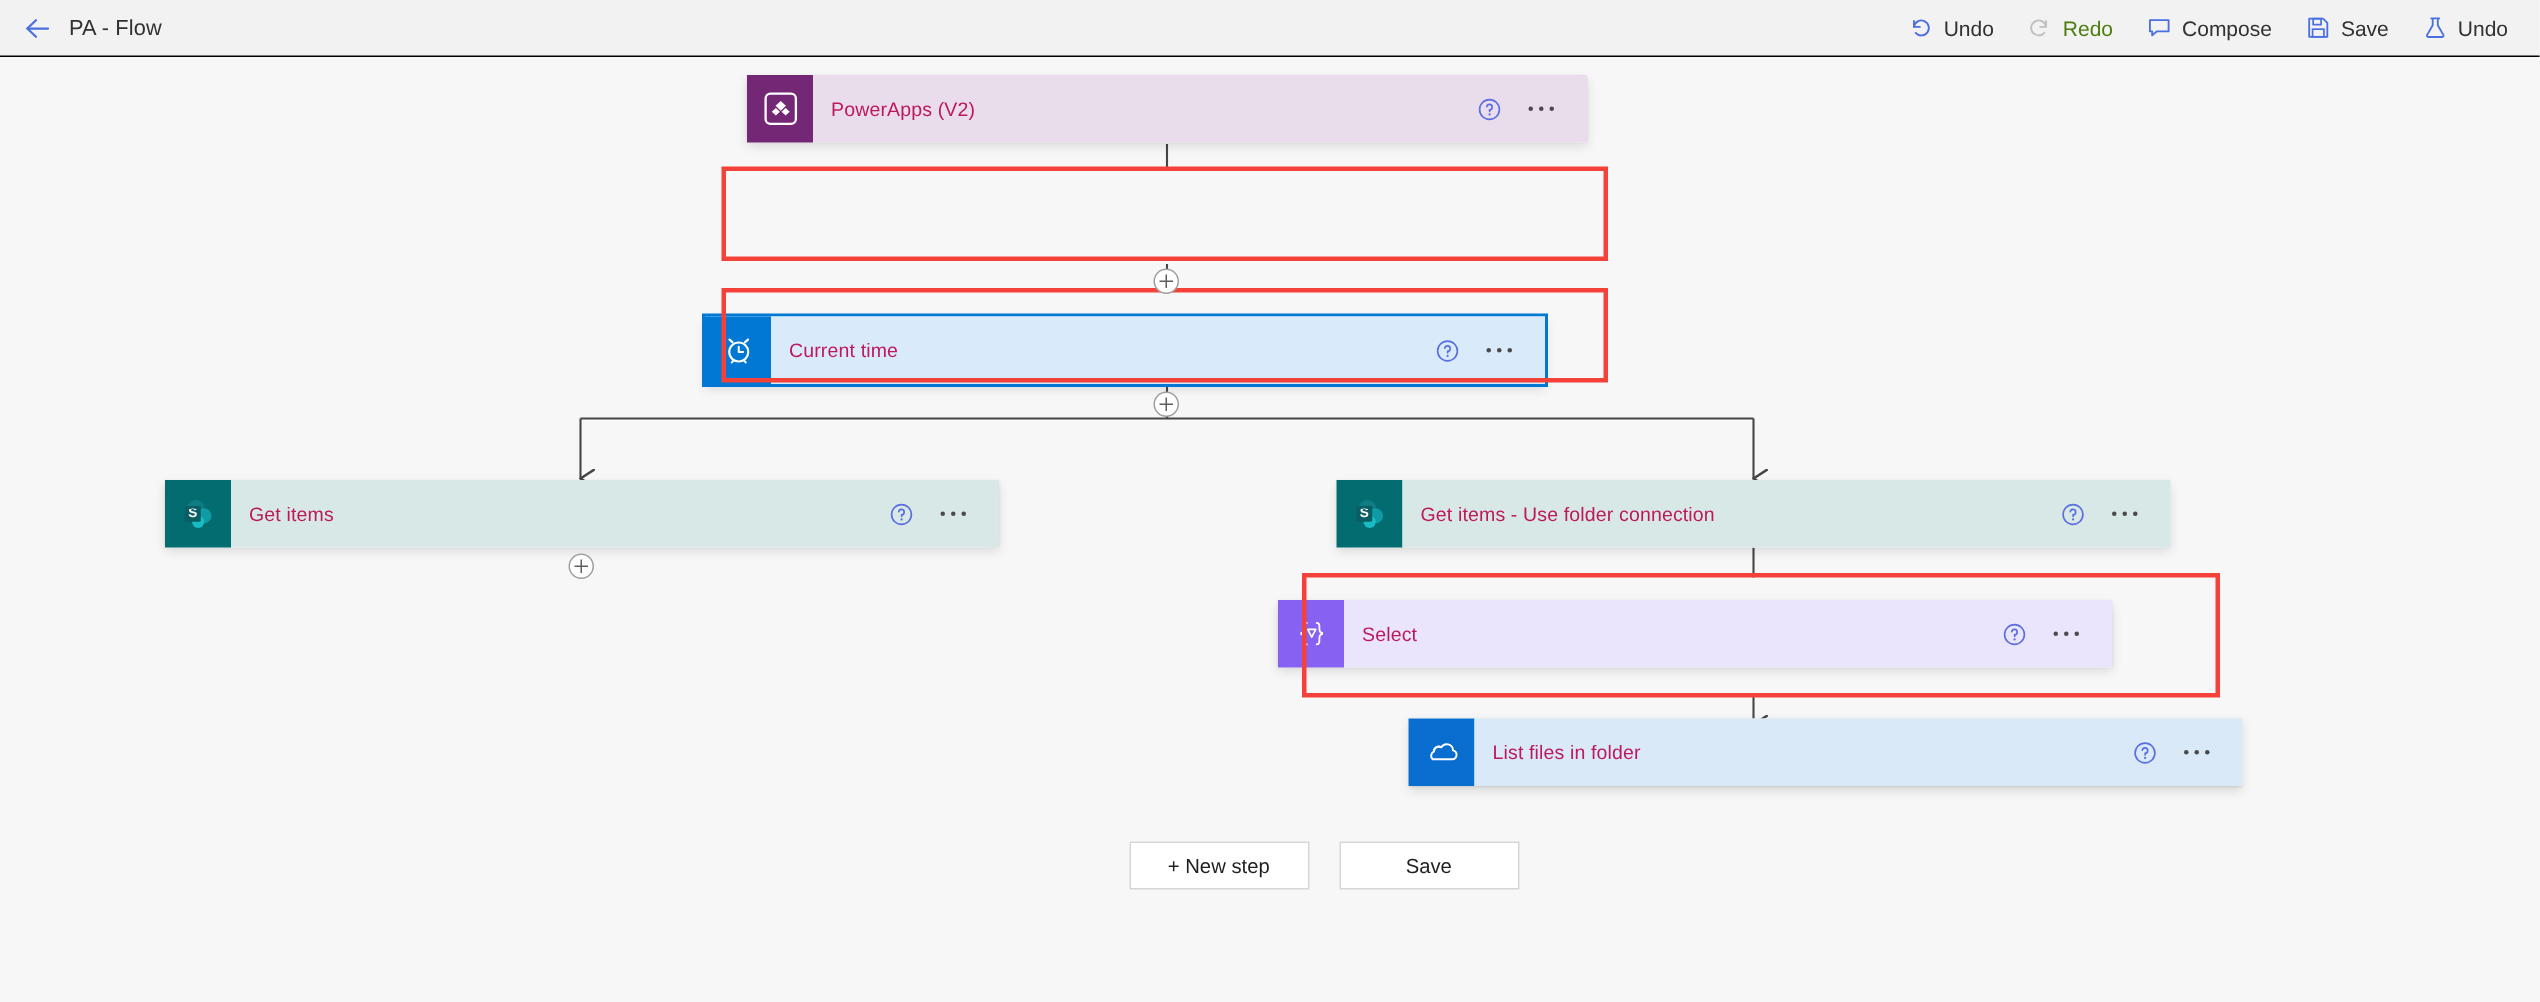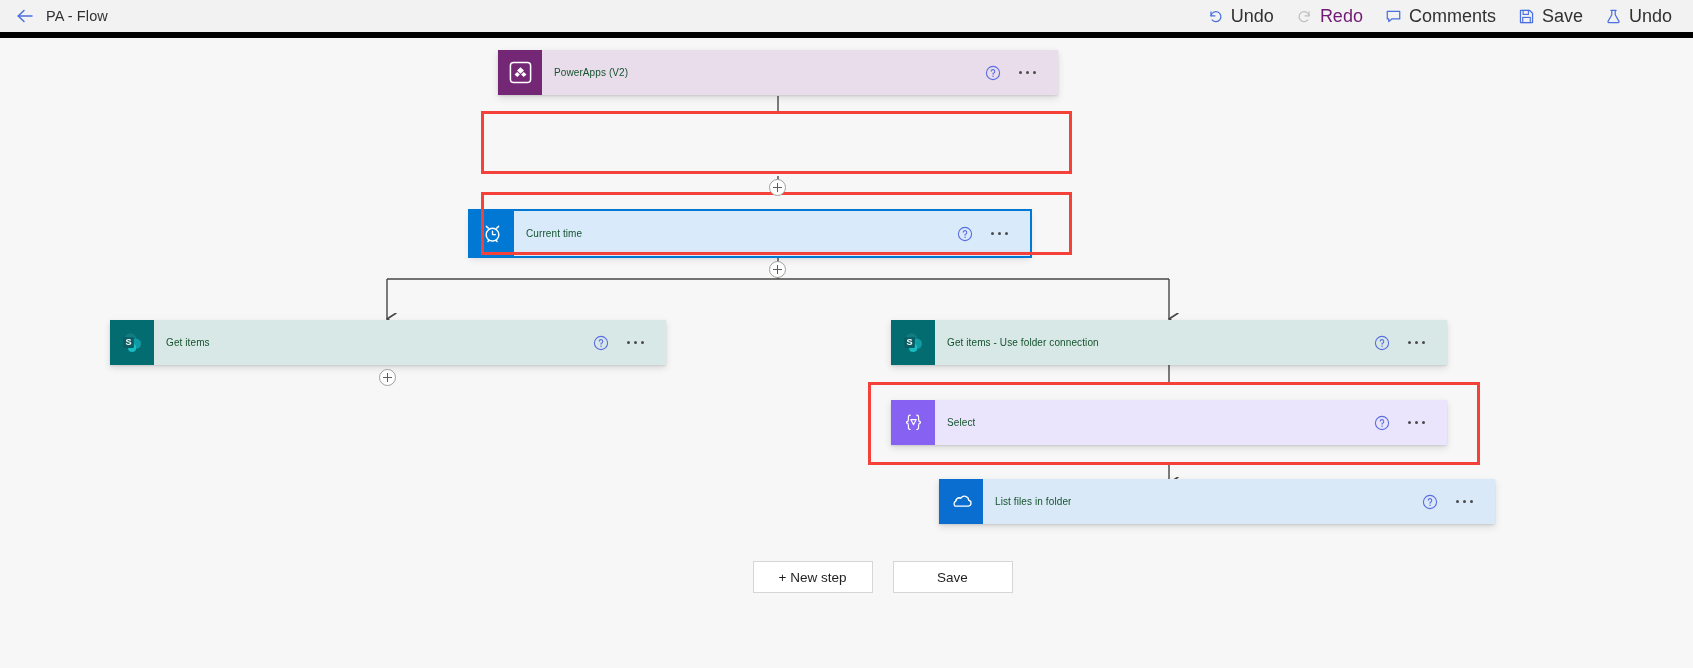--- a/index.html
+++ b/index.html
@@ -8,44 +8,44 @@
     font-family: "Liberation Sans", sans-serif;
     background: #f7f7f7;
     overflow: hidden;
   }
 
   
   .header {
     position: absolute; top: 0; left: 0;
     width: 1693px; height: 38px;
     background: #f2f2f2;
-    border-bottom: 6px solid #000000;
+    border-bottom: 1px solid #000000;
     display: flex; align-items: center;
   }
   .back-btn {
     width: 34px; height: 34px; margin-left: 8px;
     display: flex; align-items: center; justify-content: center;
     cursor: pointer;
   }
   .back-btn svg { display: block; }
   .flow-title {
     margin-left: 4px;
     font-size: 14.5px; color: #323130; letter-spacing: .1px;
   }
   .toolbar {
     margin-left: auto; margin-right: 10px;
     display: flex; align-items: center; height: 38px;
   }
   .tb-item {
     display: flex; align-items: center; gap: 7px;
     height: 20px; padding: 0 11px;
-    font-size: 18px; color: #323130;
+    font-size: 14px; color: #323130;
     cursor: pointer; white-space: nowrap;
   }
-  .tb-item.disabled { color: #701a75; cursor: default; }
+  .tb-item.disabled { color: #4d7c0f; cursor: default; }
   .tb-ico { width: 17px; height: 17px; display: block; flex: 0 0 17px; }
 
   
   .canvas { position: absolute; top: 38px; left: 0; width: 1693px; height: 630px; }
 
   
   .card {
     position: absolute;
     height: 45px;
     display: flex; align-items: stretch;
@@ -56,21 +56,21 @@
   .card-ico {
     width: 44px; flex: 0 0 44px;
     display: flex; align-items: center; justify-content: center;
   }
   .card-body {
     flex: 1 1 auto;
     display: flex; align-items: center;
     padding-left: 12px; padding-right: 8px;
   }
   .card-title {
-    font-size: 10px; color: #14532d; letter-spacing: .1px;
+    font-size: 13px; color: #be185d; letter-spacing: .1px;
     white-space: nowrap; overflow: hidden; text-overflow: ellipsis;
   }
   .card-actions {
     margin-left: auto;
     display: flex; align-items: center; gap: 16px;
     padding-right: 12px;
   }
   .help-ico { width: 16px; height: 16px; display: block; cursor: pointer; }
   .ellipsis {
     display: flex; align-items: center; gap: 3.5px;
@@ -178,21 +178,21 @@
       </span>
       <span>Redo</span>
     </div>
 
     <div class="tb-item">
       <span class="tb-ico">
         <svg width="17" height="17" viewBox="0 0 18 18">
           <path d="M2.4 3.6 H15.6 V11.6 H7.2 L4 14.4 V11.6 H2.4 Z" fill="none" stroke="#4a6fe0" stroke-width="1.3" stroke-linejoin="round"></path>
         </svg>
       </span>
-      <span>Comments</span>
+      <span>Compose</span>
     </div>
 
     <div class="tb-item">
       <span class="tb-ico">
         <svg width="17" height="17" viewBox="0 0 18 18">
           <path d="M2.6 2.6 H12.4 L15.4 5.6 V15.4 H2.6 Z" fill="none" stroke="#4a6fe0" stroke-width="1.3" stroke-linejoin="round"></path>
           <rect x="5.4" y="2.6" width="5.6" height="4.2" fill="none" stroke="#4a6fe0" stroke-width="1.2"></rect>
           <rect x="5" y="10" width="8" height="5.4" fill="none" stroke="#4a6fe0" stroke-width="1.2"></rect>
         </svg>
       </span>
@@ -348,21 +348,21 @@
         </span>
         <span class="ellipsis">
             <i></i>
             <i></i>
             <i></i>
           </span>
       </span>
     </div>
   </div>
 
-  <div class="card v-compose" style="left:891px;top:362px;width:556px;">
+  <div class="card v-compose" style="left:852px;top:362px;width:556px;">
     <div class="card-ico">
       <svg width="25" height="25" viewBox="0 0 26 26">
         <path d="M9.6 5.4c-1.7 0-1.9 1-1.9 2.3v2.1c0 1.5-.6 2.4-1.9 2.6v.9c1.3.2 1.9 1.1 1.9 2.6v2.1c0 1.3.2 2.3 1.9 2.3" fill="none" stroke="#ffffff" stroke-width="1.25" stroke-linecap="round"></path>
         <path d="M16.4 5.4c1.7 0 1.9 1 1.9 2.3v2.1c0 1.5.6 2.4 1.9 2.6v.9c-1.3.2-1.9 1.1-1.9 2.6v2.1c0 1.3-.2 2.3-1.9 2.3" fill="none" stroke="#ffffff" stroke-width="1.25" stroke-linecap="round"></path>
         <path d="M10.2 10 H15.8 L13 15.4 Z" fill="none" stroke="#ffffff" stroke-width="1.15" stroke-linejoin="round"></path>
       </svg>
     </div>
     <div class="card-body">
       <span class="card-title">Select</span>
       <span class="card-actions">

